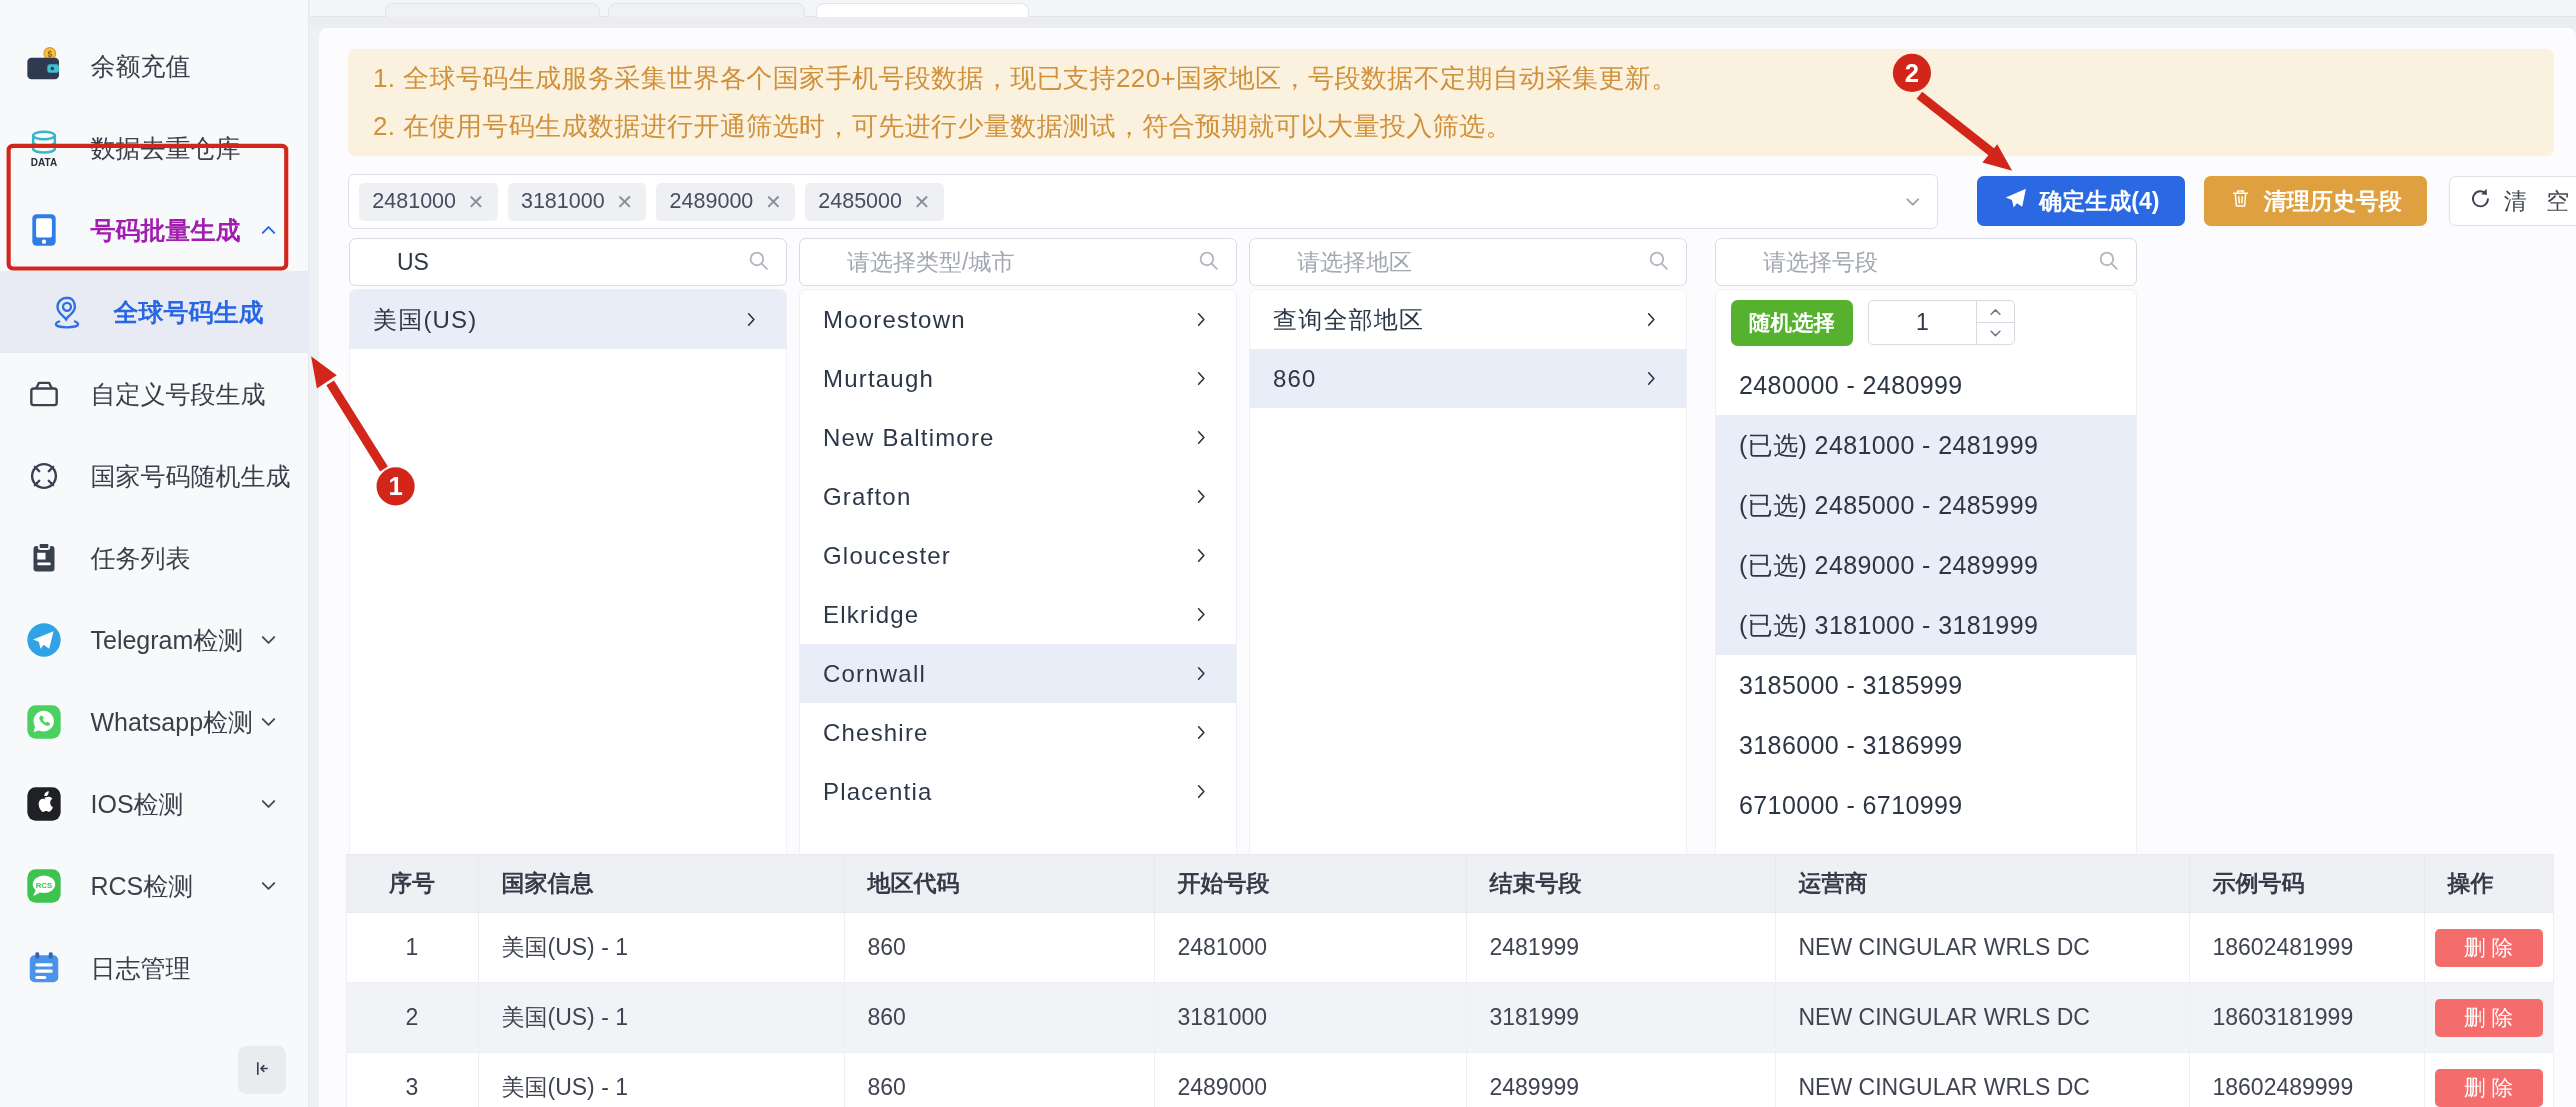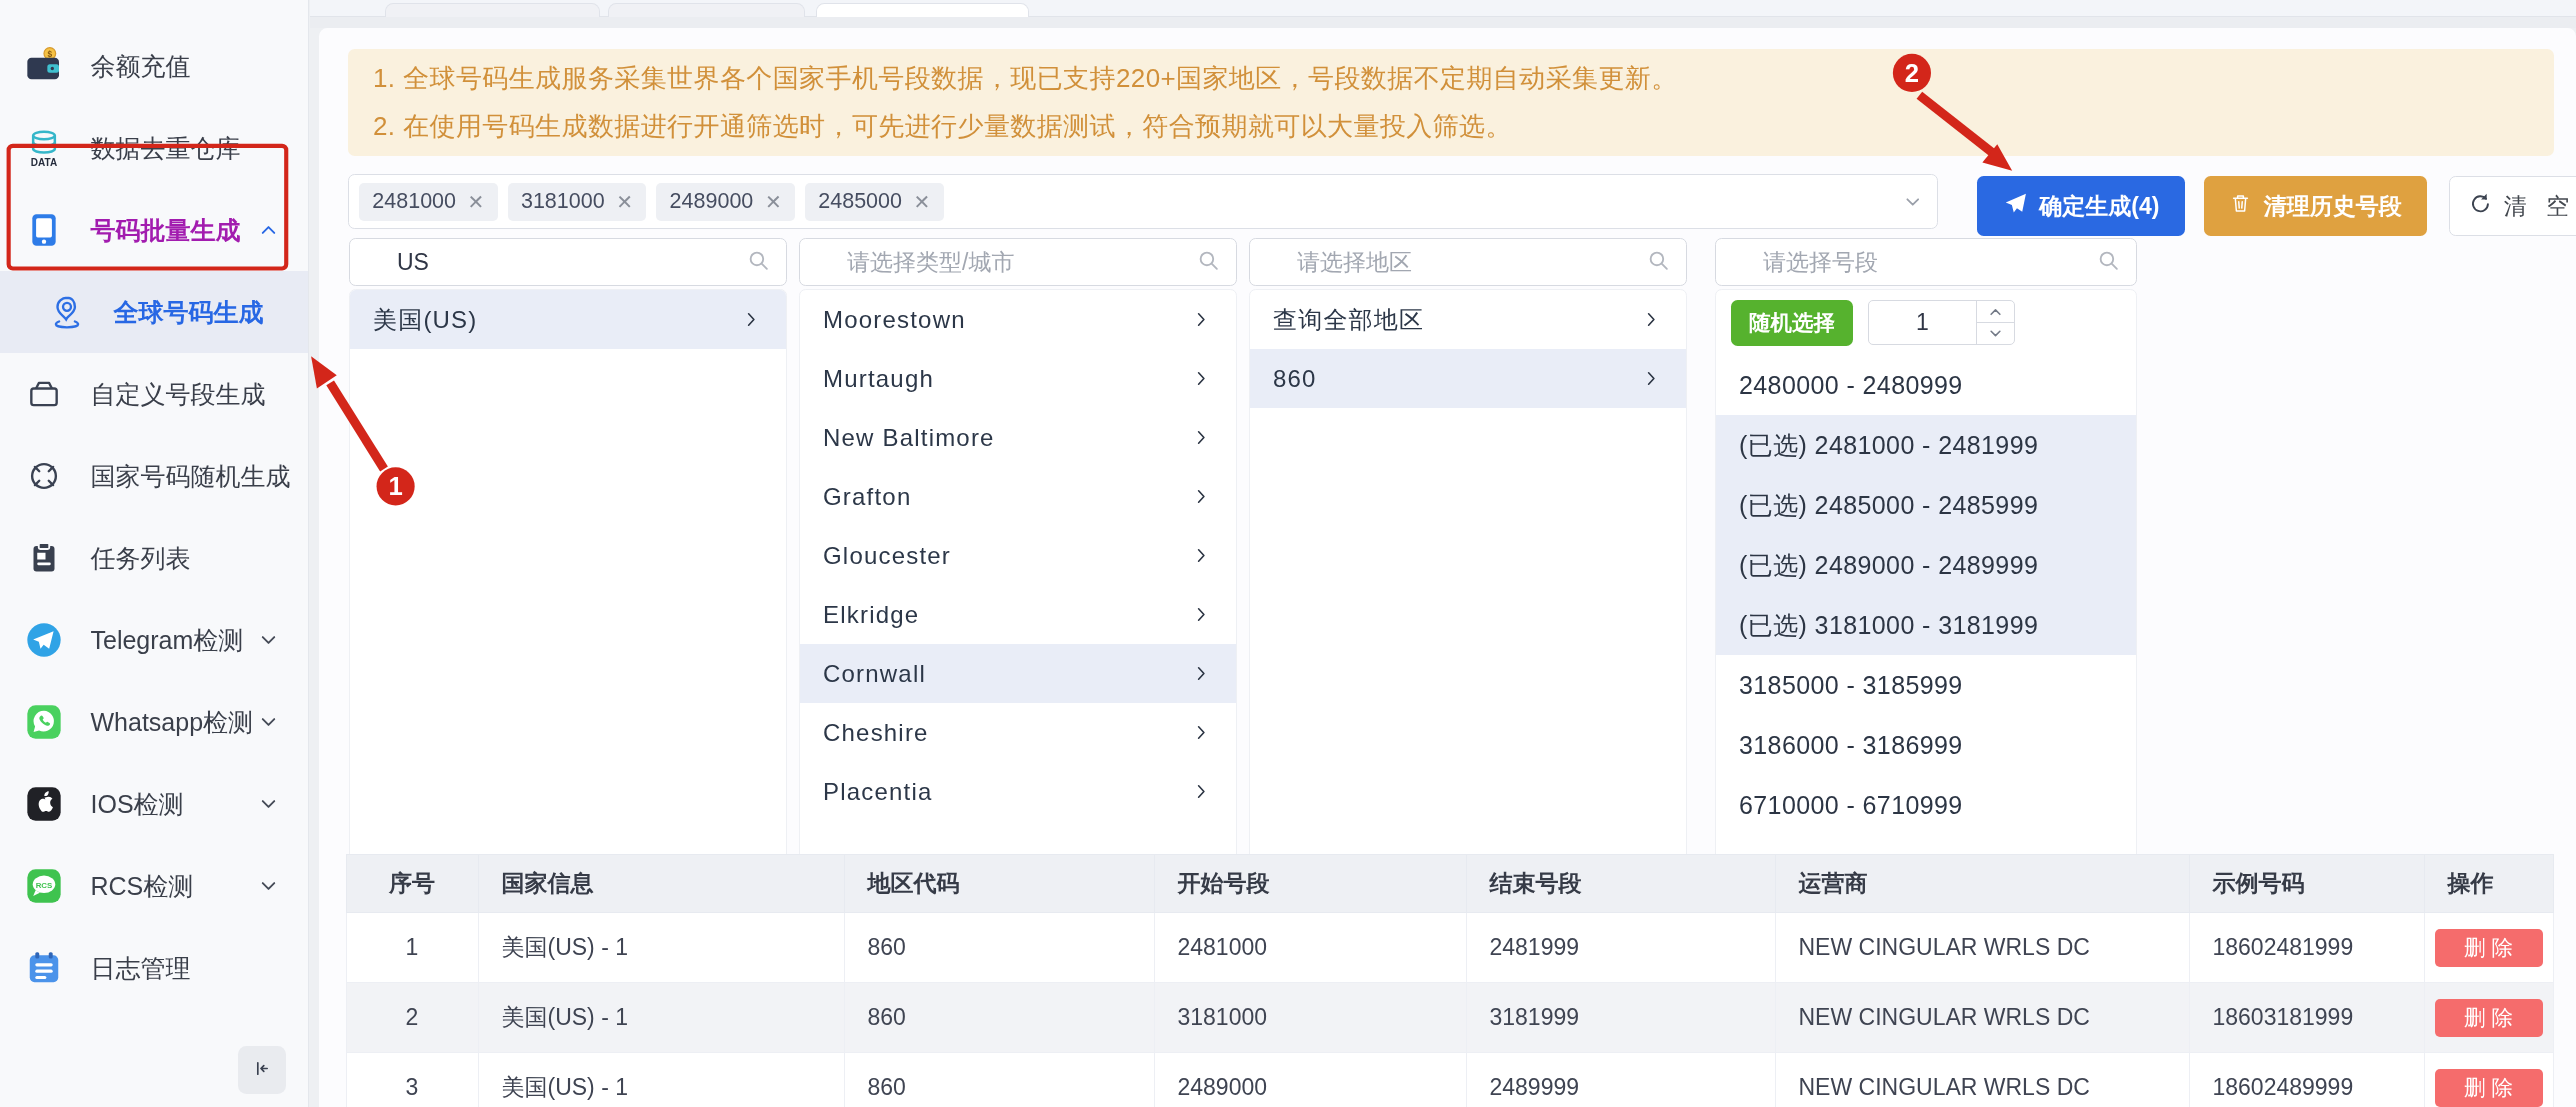--- a/index.html
+++ b/index.html
@@ -41,21 +41,21 @@
   
   .tagbox { position:absolute; left:29px; top:146px; width:1590px; height:55px; background:#fff;
             border:0.8px solid #dcdfe6; border-radius:6.6px; display:flex; align-items:center;
             padding:0 50px 0 10px; gap:10px; }
   .tag { height:38px; background:#eef0f4; border-radius:5px; display:flex; align-items:center;
          gap:11.6px; padding:0 13.3px; font-size:21.5px; color:#464d60; }
   .tag .x { color:#8a8f99; font-size:20px; cursor:pointer; }
   .tag-chev { position:absolute; right:13.3px; top:50%; transform:translateY(-50%); display:flex; }
 
   
-  .btn { position:absolute; top:148px; height:60px; border-radius:6.6px; display:flex;
+  .btn { position:absolute; top:148px; height:50px; border-radius:6.6px; display:flex;
          align-items:center; justify-content:center; gap:11.6px; font-size:23px; font-weight:700; cursor:pointer; }
   .btn-generate { left:1658px; width:208px; background:#2a69e2; color:#fff; }
   .btn-clearhist { left:1885px; width:223px; background:#dfa140; color:#fff; }
   .btn-clear { left:2130px; width:145px; background:#fff; color:#43484f;
                border:0.8px solid #dcdfe6; font-weight:400; letter-spacing:6.6px; }
 
   
   .col { position:absolute; top:210px; width:438px; }
   .col.c1 { left:30px; } .col.c2 { left:480px; } .col.c3 { left:930px; } .col.c4 { left:1380px;padding-left:16px; }
   .search { height:48px; background:#fff; border:1.2px solid #d7dae1; border-radius:6.6px;

